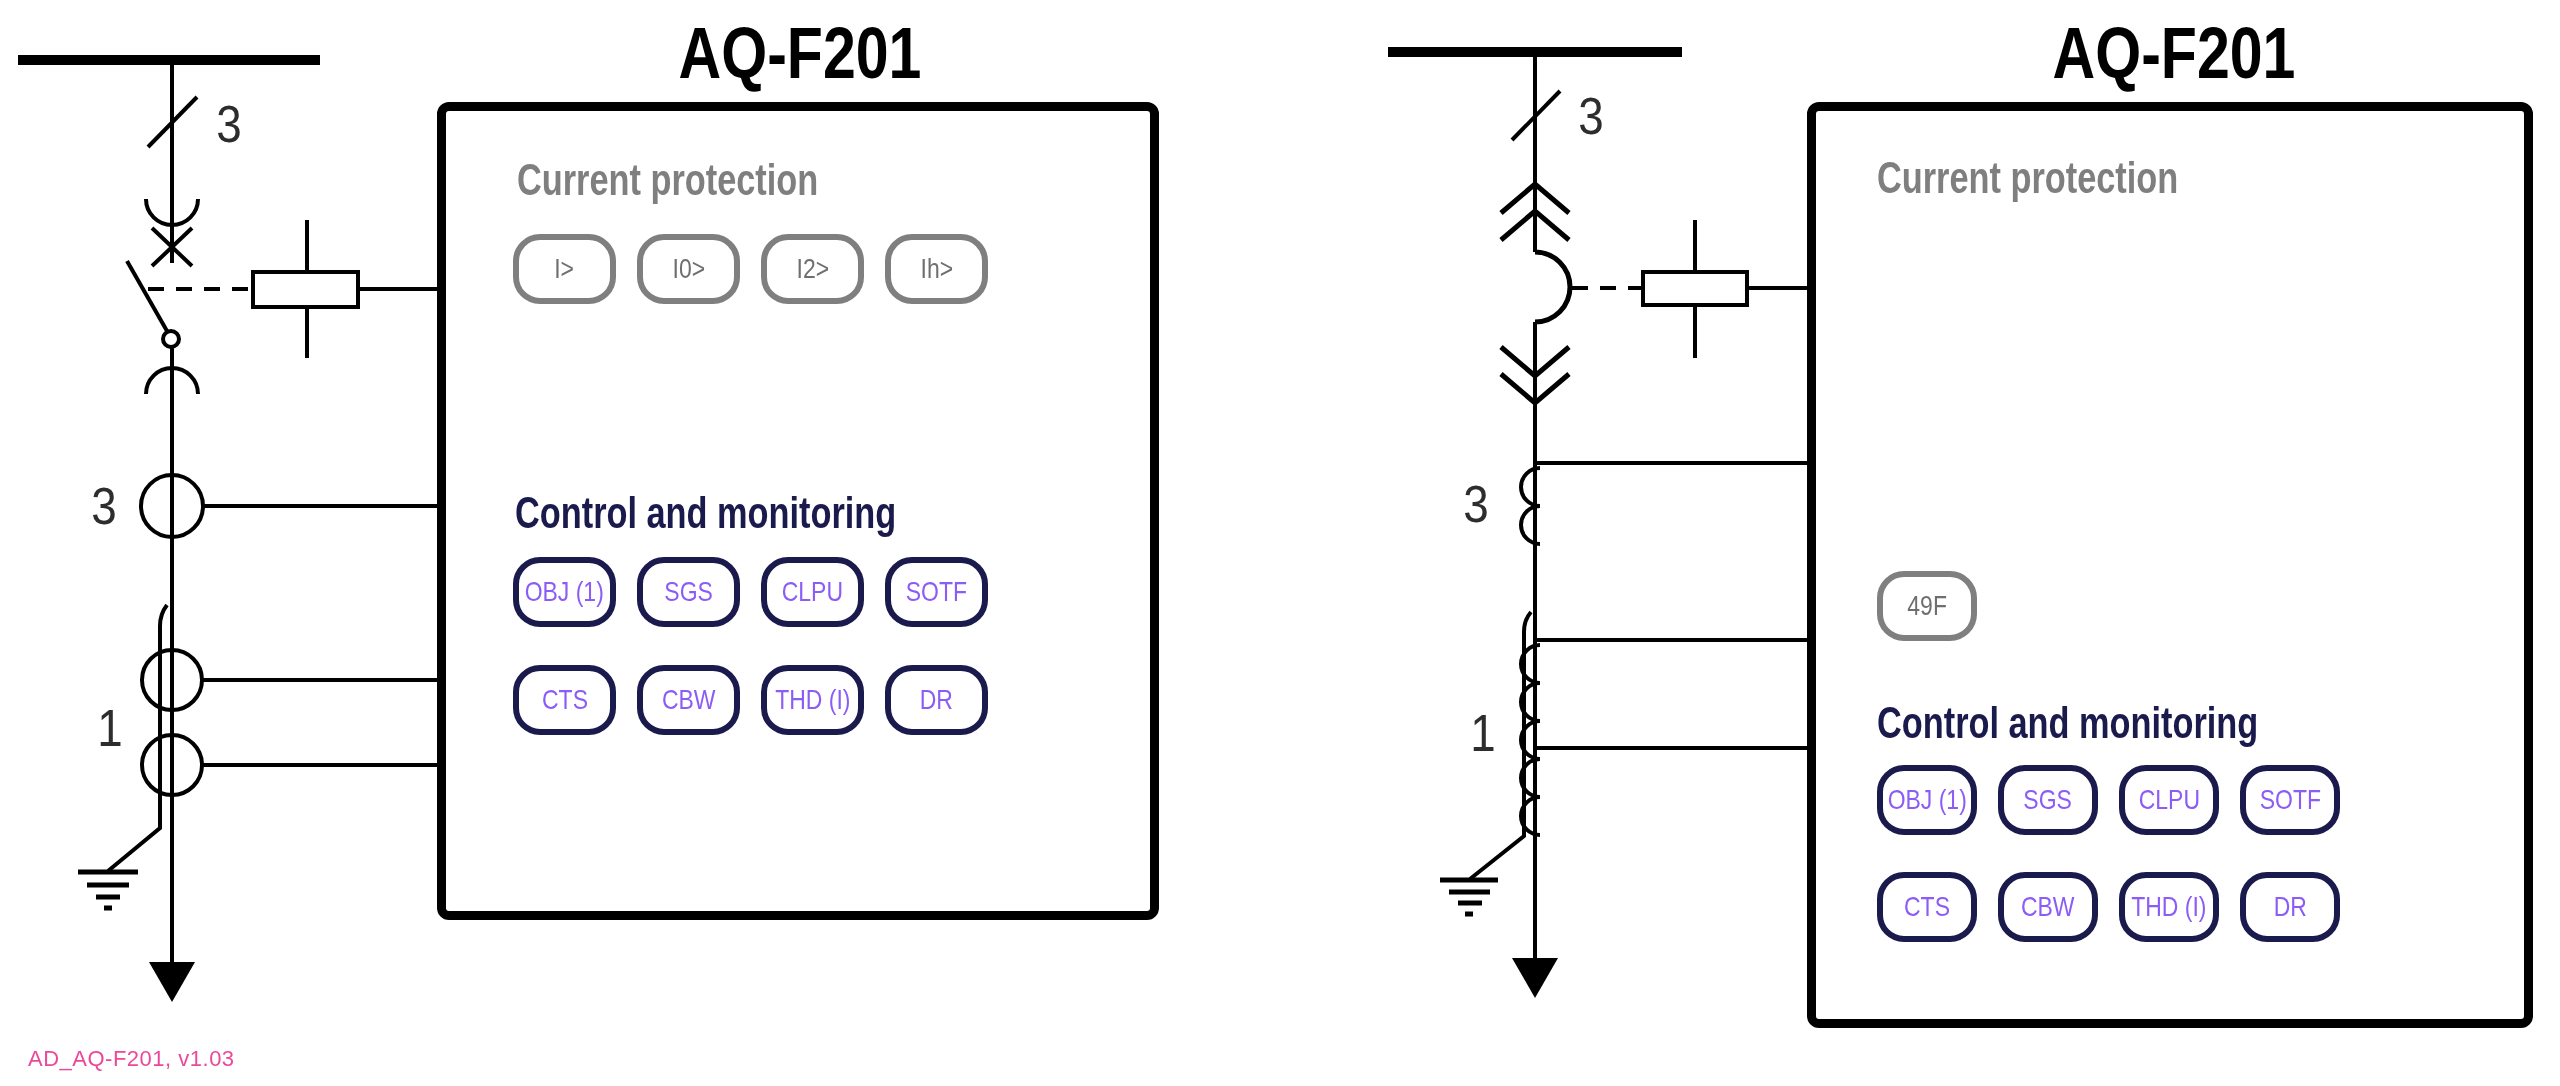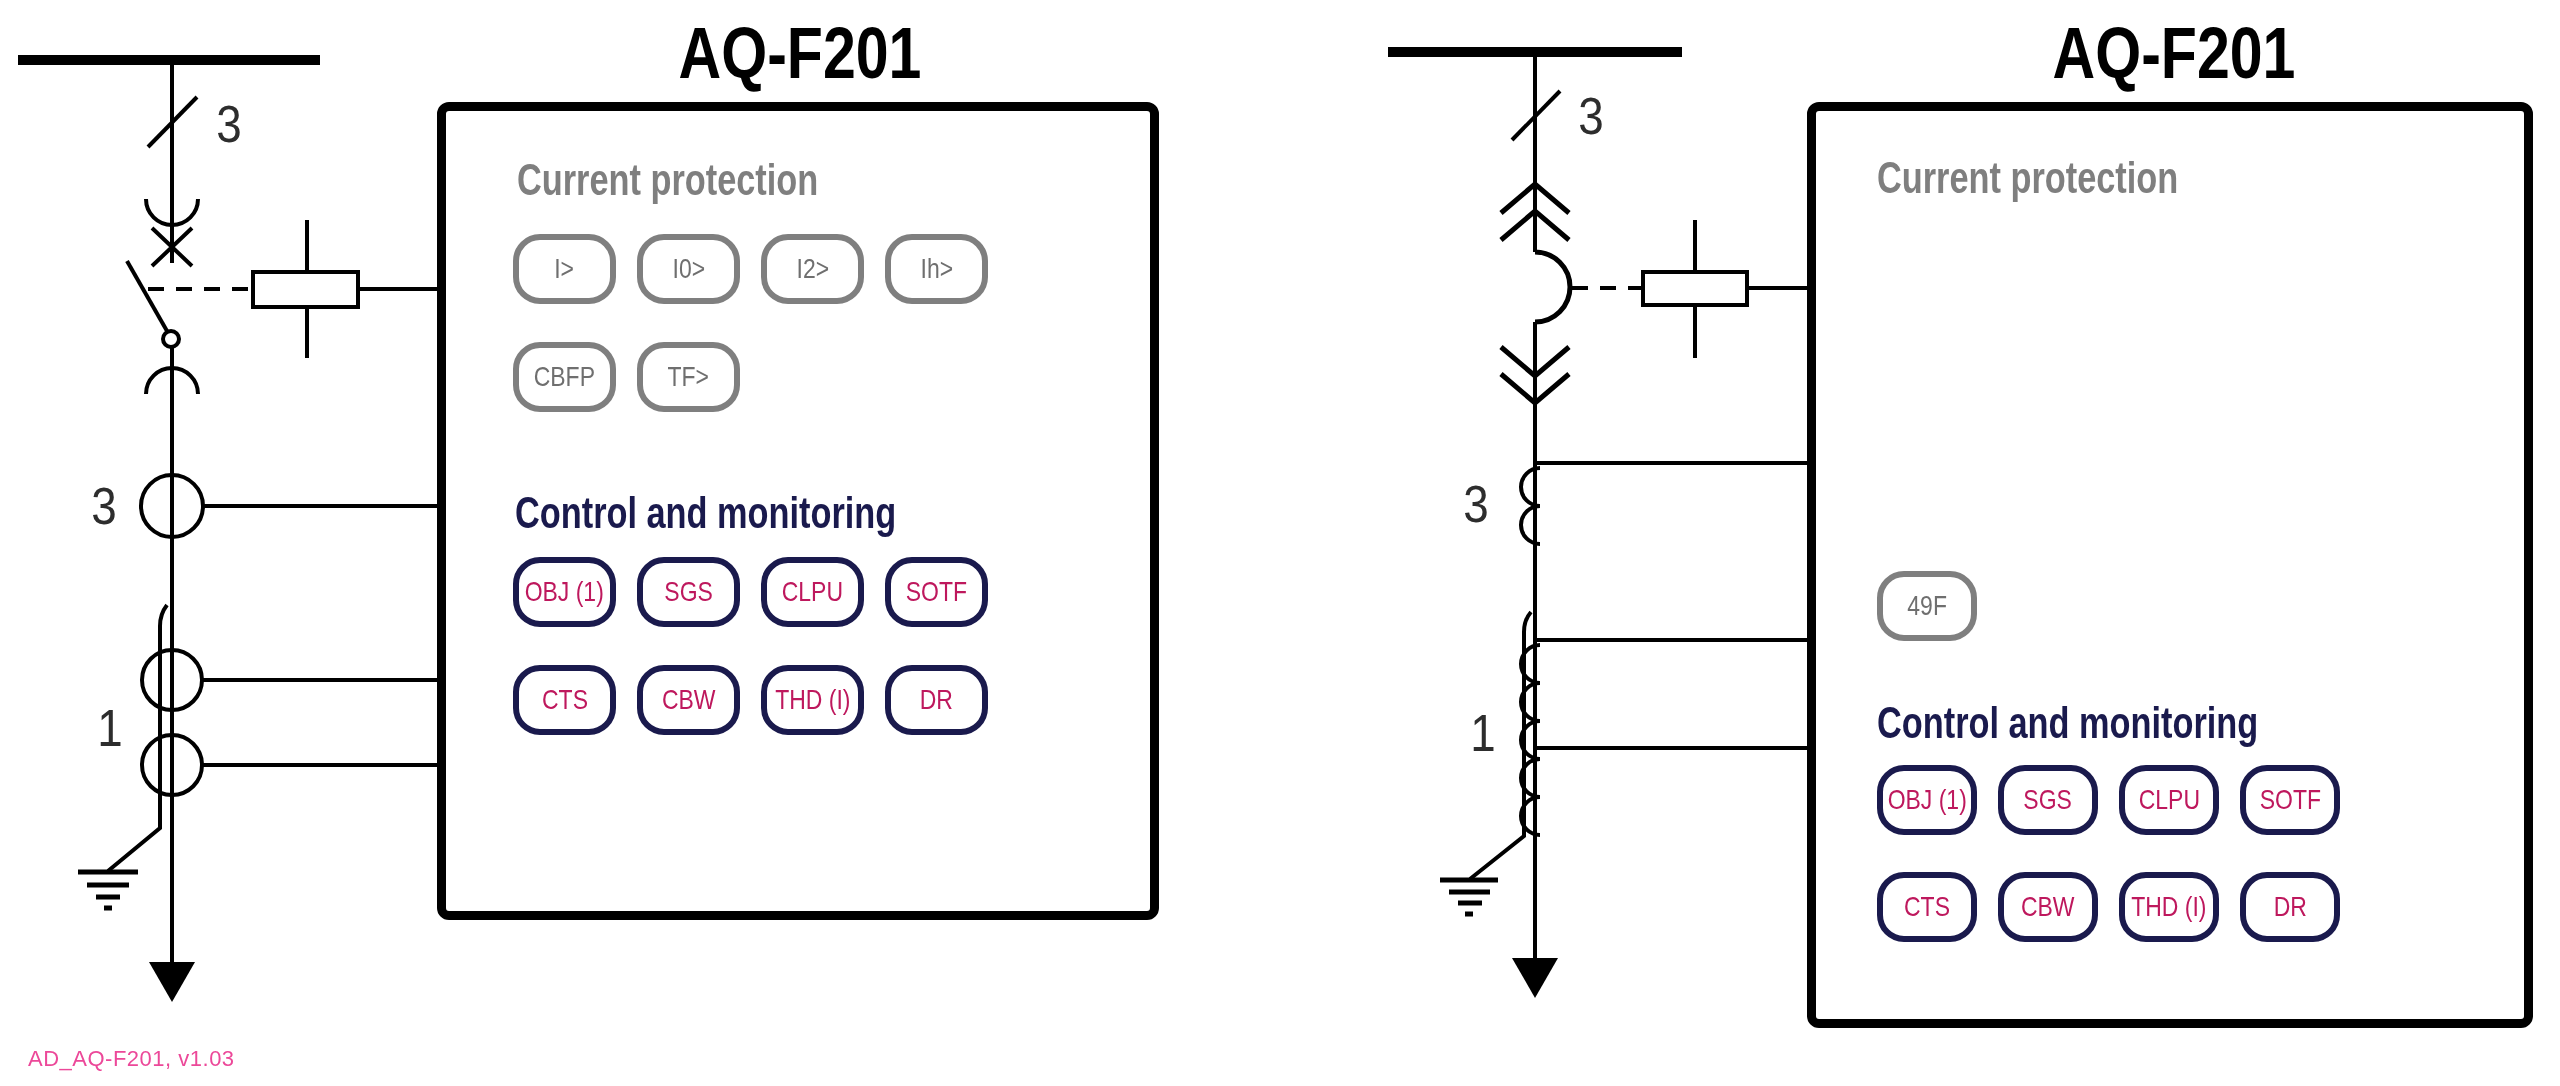--- a/index.html
+++ b/index.html
@@ -26,21 +26,21 @@
   }
   .hd.gray{color:#7f7f7f;}
   .hd.navy{color:#1a1a4d;}
 
   .pill-row{position:absolute;display:flex;gap:21px;}
   .pill{
     box-sizing:border-box;height:70px;border-radius:27px;background:#fff;
     display:flex;align-items:center;justify-content:center;
   }
   .pill.gray{border:6px solid #7f7f7f;color:#6f6f6f;}
-  .pill.navy{border:6px solid #1a1a4d;color:#be185d;}
+  .pill.navy{border:6px solid #1a1a4d;color:#8b5cf6;}
   .left-box .pill{width:103px;}
   .right-box .pill{width:100px;}
   .pill span{font-size:28px;white-space:nowrap;transform:scaleX(0.82);}
 
   .dlabel{
     position:absolute;font-size:52px;color:#2d2d2d;
     transform:translate(-50%,-50%) scaleX(0.88);
   }
   .footer{
     position:absolute;left:28px;top:1046px;font-size:22px;color:#ec4899;
@@ -116,28 +116,20 @@
     <div class="pill gray">
         <span>I0&gt;</span>
       </div>
     <div class="pill gray">
         <span>I2&gt;</span>
       </div>
     <div class="pill gray">
         <span>Ih&gt;</span>
       </div>
   </div>
-  <div class="pill-row" style="left:67px;top:231px">
-    <div class="pill gray">
-        <span>CBFP</span>
-      </div>
-    <div class="pill gray">
-        <span>TF&gt;</span>
-      </div>
-  </div>
 
   <div class="hd navy" style="left:69px;top:377px">Control and monitoring</div>
 
   <div class="pill-row" style="left:67px;top:446px">
     <div class="pill navy">
         <span>OBJ (1)</span>
       </div>
     <div class="pill navy">
         <span>SGS</span>
       </div>

